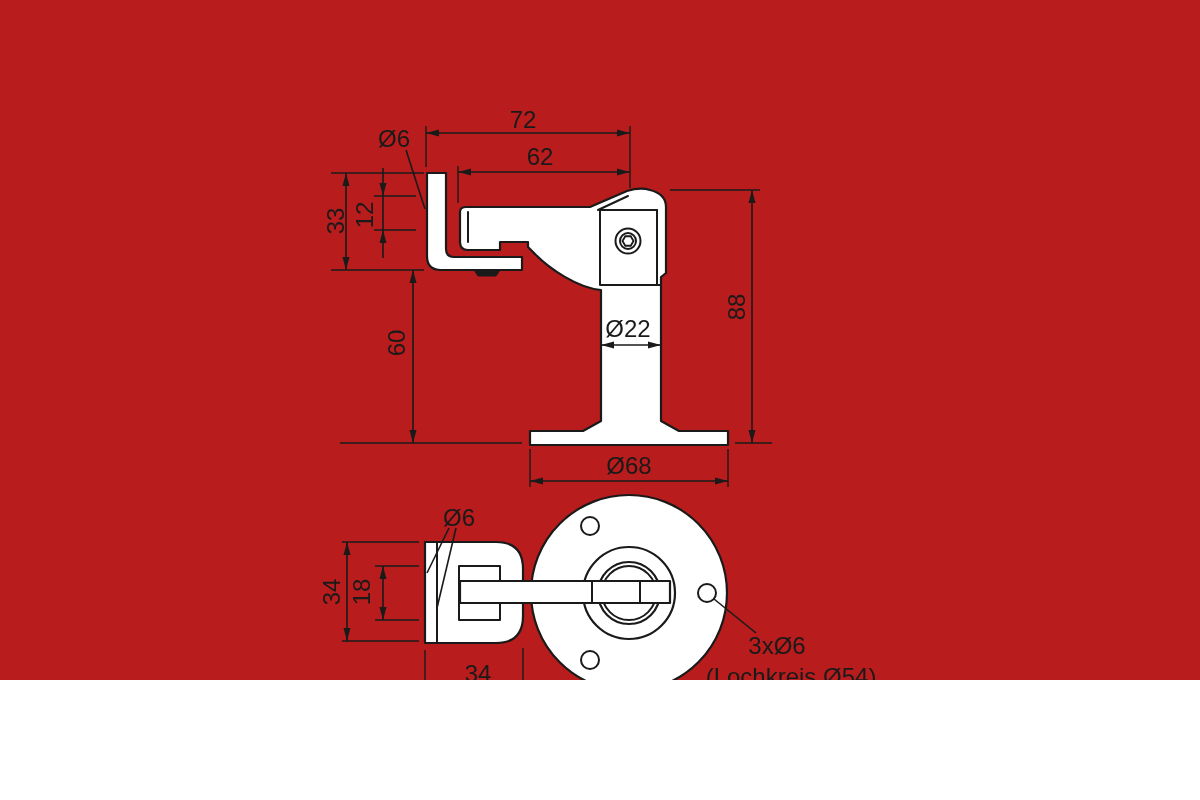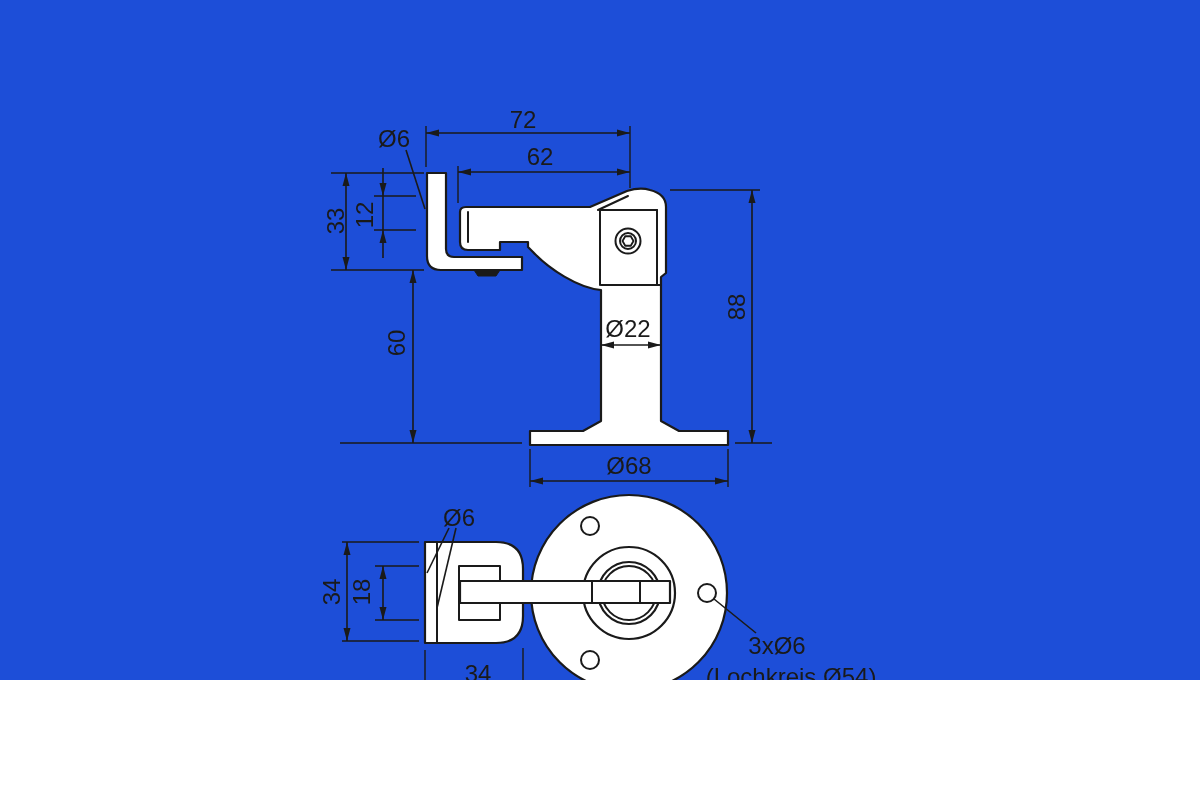--- a/index.html
+++ b/index.html
@@ -1,16 +1,16 @@
 <!DOCTYPE html>
 <html><head>
 <meta charset="utf-8">
 <style>
   html,body{margin:0;padding:0;background:#ffffff;}
-  .stage{width:1200px;height:680px;position:relative;background:#1d4ed8;overflow:hidden;}
+  .stage{width:1200px;height:680px;position:relative;background:#b91c1c;overflow:hidden;}
   svg{display:block;}
   text{font-family:"Liberation Sans","DejaVu Sans",sans-serif;font-size:24px;fill:#1a1a1a;}
   .outline{fill:#ffffff;stroke:#1a1a1a;stroke-width:2.2;stroke-linejoin:round;stroke-linecap:round;}
   .inner{fill:none;stroke:#1a1a1a;stroke-width:2;stroke-linecap:round;}
   .dim{stroke:#1a1a1a;stroke-width:1.6;fill:none;}
   .ext{stroke:#1a1a1a;stroke-width:1.4;fill:none;}
   .arr{fill:#1a1a1a;stroke:none;}
   .pad{fill:#1a1a1a;stroke:#1a1a1a;stroke-width:1;}
 </style>
 </head>

